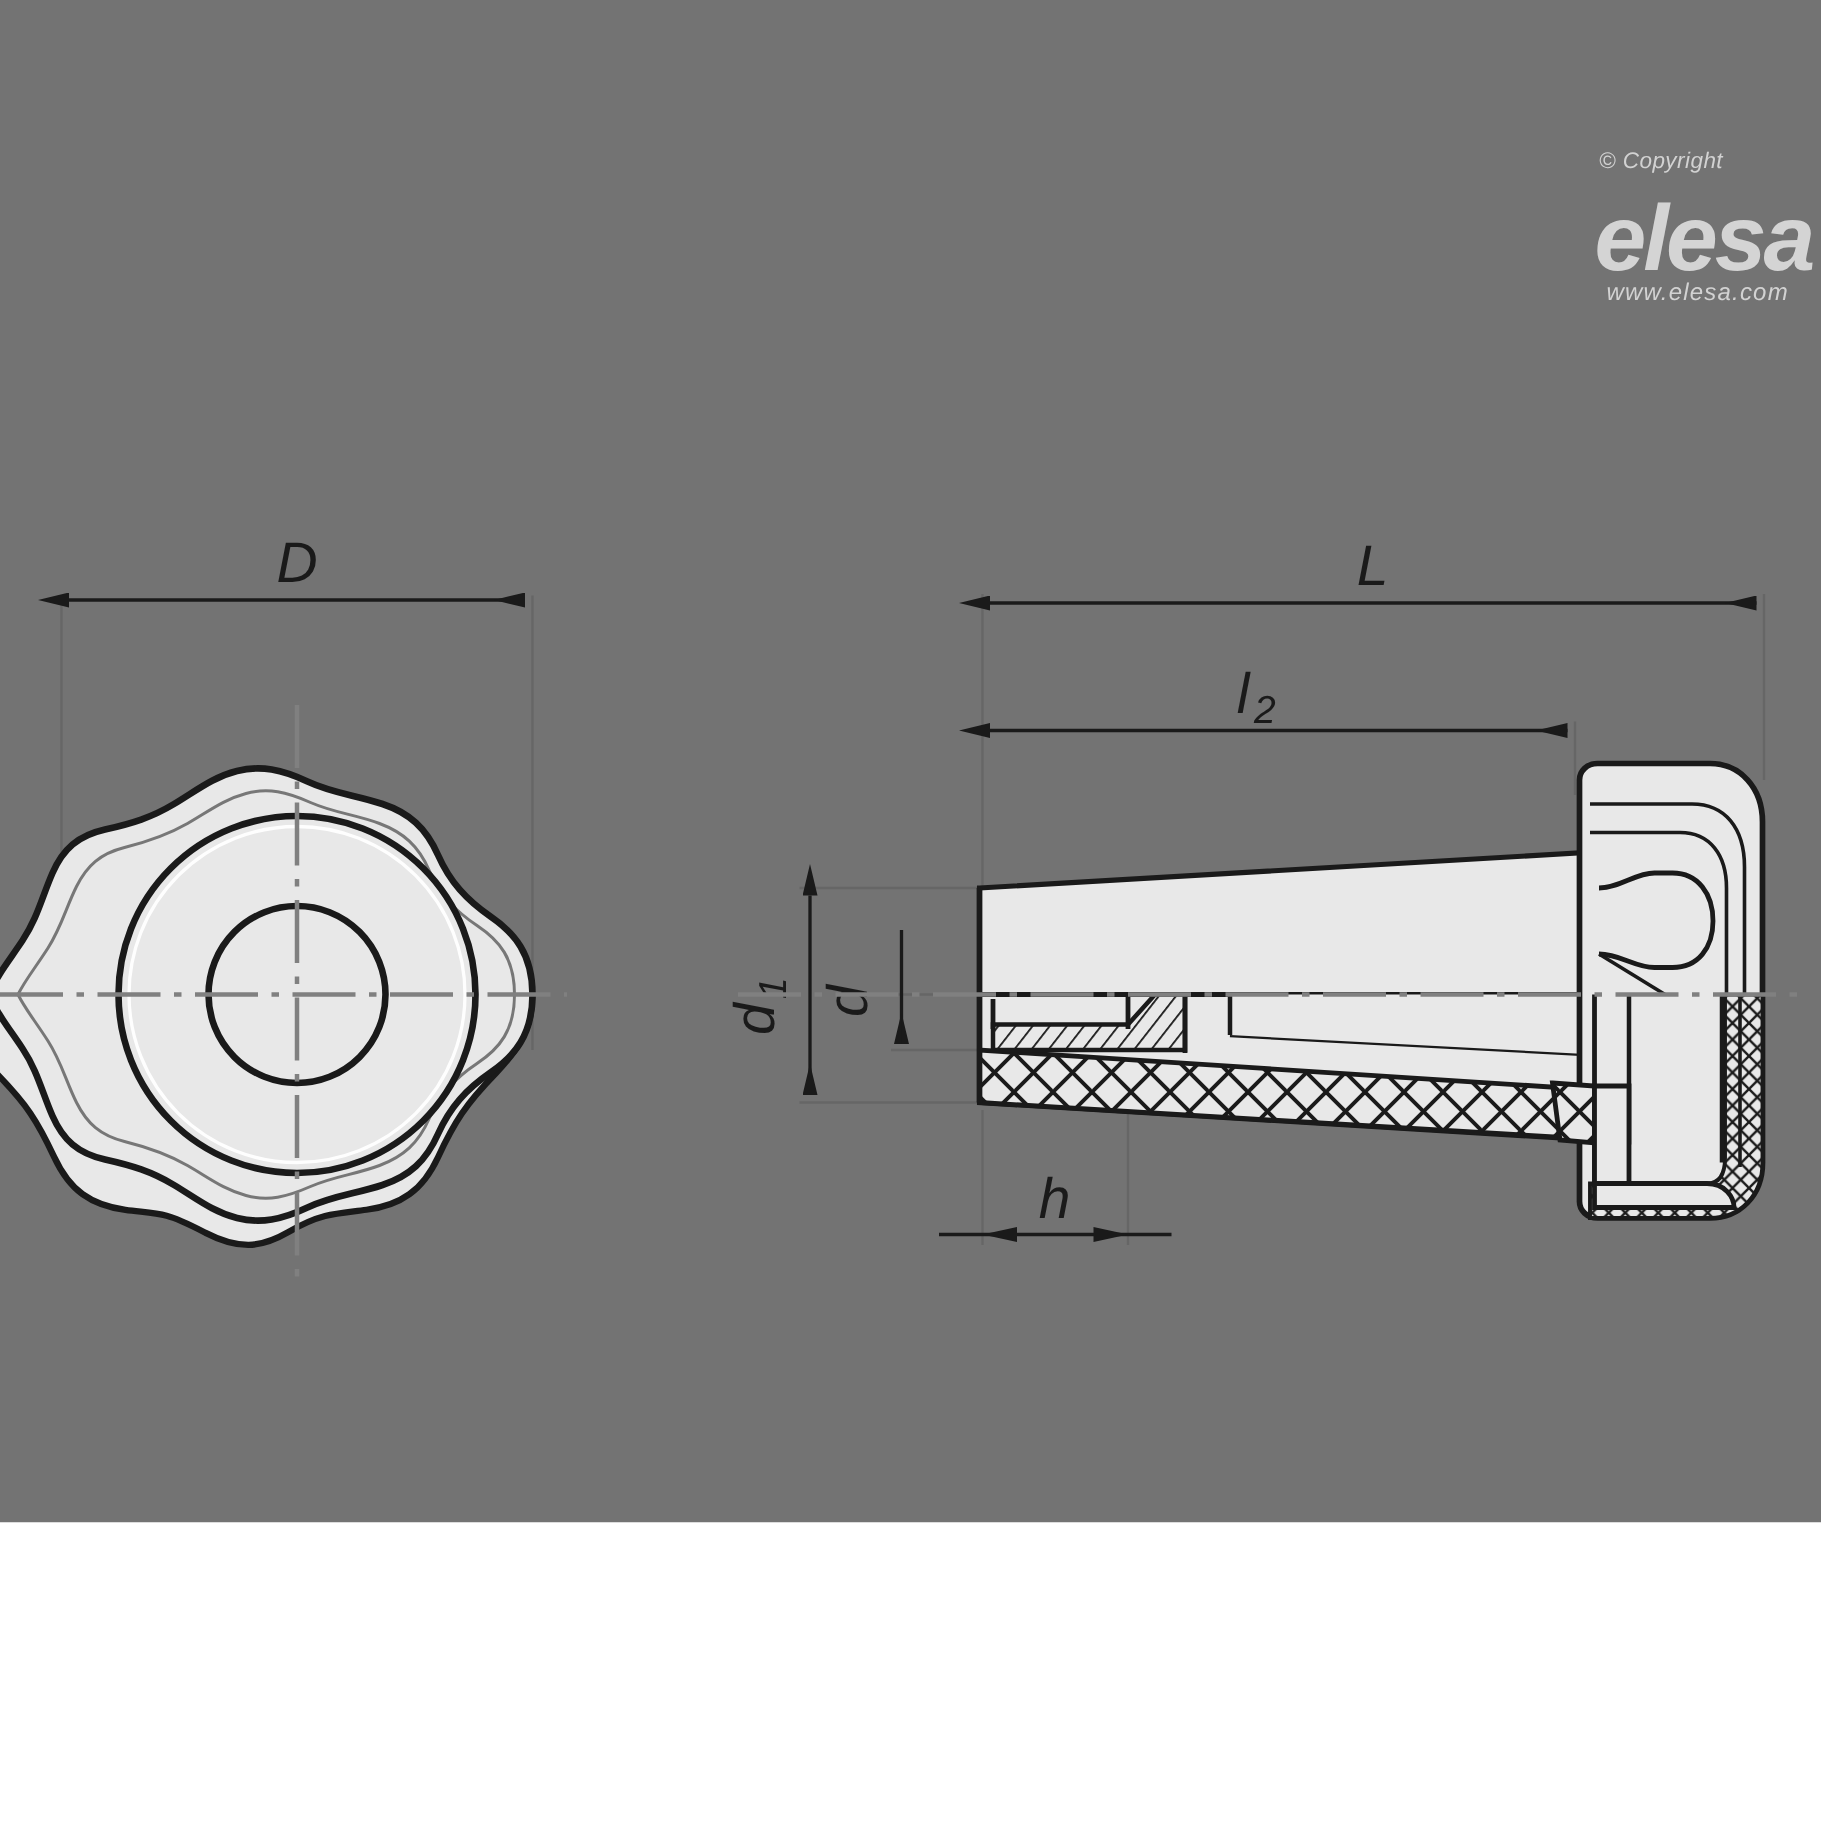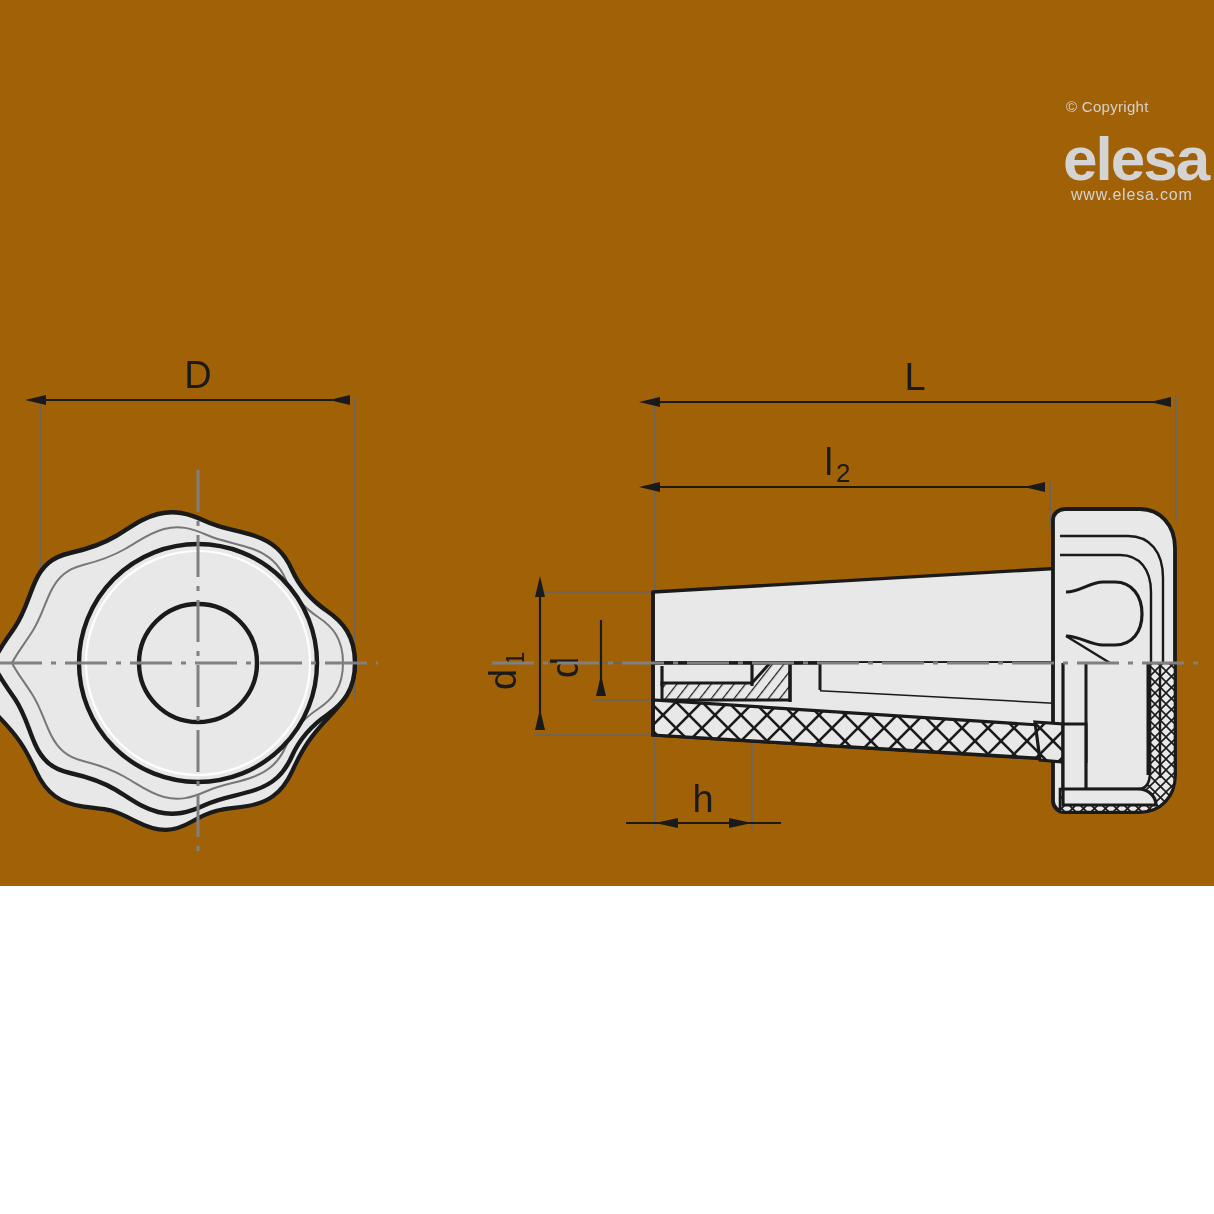--- a/index.html
+++ b/index.html
@@ -7,23 +7,24 @@
     margin: 0;
     padding: 0;
     background: #ffffff;
   }
   body {
     font-family: "Liberation Sans", sans-serif;
   }
   #page {
     position: relative;
     width: 1214px;
-    height: 886px;
-    background: #a16207;
+    height: 1015px;
+    background: #737373;
     overflow: hidden;
+    font-style: italic;
   }
   #drawing {
     position: absolute;
     left: 0;
     top: 0;
     width: 1214px;
     height: 1214px;
   }
   .dimlabel {
     font-family: "Liberation Sans", sans-serif;

